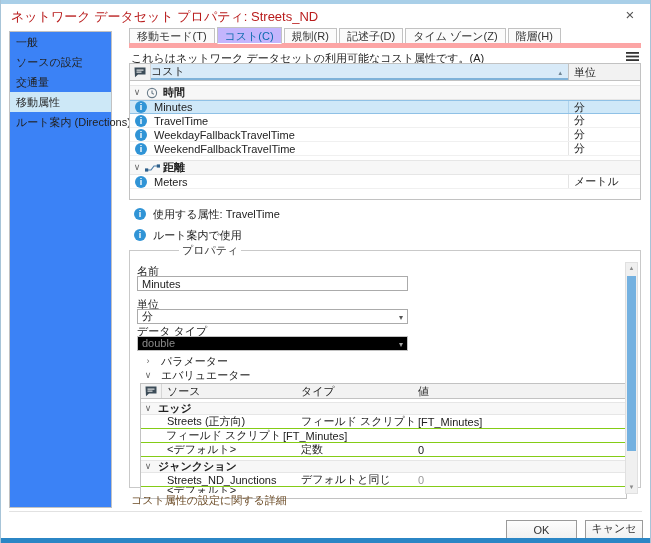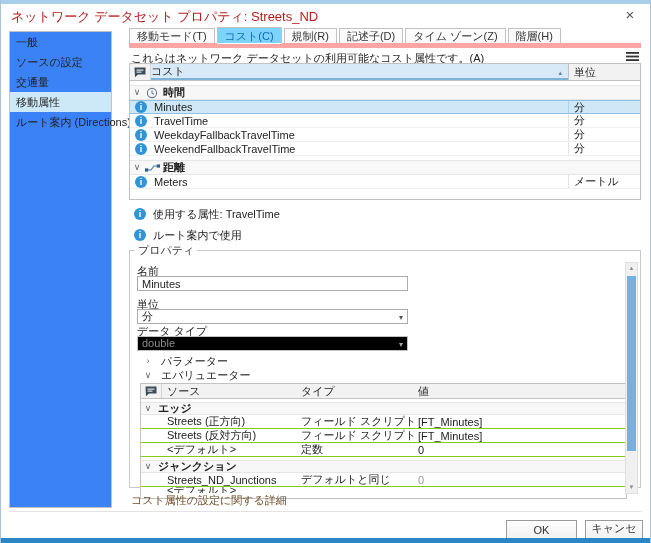--- a/index.html
+++ b/index.html
@@ -25,21 +25,21 @@
     border: 1px solid #c2c2c2; background: #3b82f6; }
   .side-item { height: 20px; line-height: 20px; padding-left: 6px; white-space: nowrap; cursor: pointer; }
   .side-item.selected { background: #cde8f7; }
 
   
   .tabs { position: absolute; left: 128px; top: 30px; width: 512px; height: 18px;
     display: flex; align-items: flex-end; border-bottom: 5px solid #fca5a5; }
   .tab { border: 1px solid #c2c2c2; border-bottom: none; background: #fbfbfb;
     padding: 1px 7px 1px 7px; margin-right: 2px; height: 15px; line-height: 13px;
     white-space: nowrap; cursor: pointer; color: #333; }
-  .tab.selected { background: #7dd3fc; color: #0a6aad; height: 17px; line-height: 15px;
+  .tab.selected { background: #c4b5fd; color: #0a6aad; height: 17px; line-height: 15px;
     margin-bottom: -1px; border-bottom: 1px solid #fff; }
 
   .desc-row { position: absolute; left: 128px; top: 51px; width: 512px; height: 13px; }
   .desc-text { position: absolute; left: 2px; top: 0; white-space: nowrap; }
   .menu-ico { position: absolute; right: 2px; top: 0; width: 13px; height: 11px; cursor: pointer; }
 
   
   .cost-table { position: absolute; left: 128px; top: 63px; width: 512px; height: 137px;
     border: 1px solid #c2c2c2; background: #fff; }
   .ct-header { display: flex; height: 17px; background: #f2f2f2; border-bottom: 1px solid #c2c2c2; }
@@ -63,21 +63,21 @@
   .ct-unit { width: 72px; border-left: 1px solid #e4e4e4; padding-left: 5px; align-self: stretch; line-height: 13px; }
   .ct-row.selected .ct-unit { border-left-color: #aed2ec; }
 
   
   .info-lines { position: absolute; left: 128px; top: 206px; }
   .info-line { display: flex; align-items: center; height: 16px; margin-bottom: 5px; }
   .info-line .txt { margin-left: 7px; white-space: nowrap; }
 
   
   .props { position: absolute; left: 128px; top: 243px; width: 512px; height: 245px;
-    border: 1px solid #c9c9c9; background: #fff; }
+    border: 1px solid #c9c9c9; background: #fff; padding-left: 44px; }
   .props legend { margin-left: 5px; padding: 0 3px; color: #333; }
   .fld-label { position: absolute; left: 7px; white-space: nowrap; }
   .fld-box { position: absolute; left: 7px; width: 271px; height: 15px; border: 1px solid #ababab;
     background: #fff; line-height: 13px; padding-left: 4px; }
   .fld-box .caret { position: absolute; right: 4px; top: 1px; font-size: 8px; color: #555; }
   .fld-box.disabled { background: #000000; color: #8b8b8b; border-color: #c2c2c2; }
   .fld-box.disabled .caret { color: #a5a5a5; }
   input.fld-input { position: absolute; left: 7px; width: 271px; height: 15px; border: 1px solid #ababab;
     font: inherit; padding: 0 0 0 4px; color: #222; background: #fff; }
   .expander { position: absolute; left: 11px; display: flex; align-items: center; cursor: pointer; }
@@ -292,21 +292,20 @@
       </div>
 
       <div class="ev-row">
         <span class="c1"></span>
         <span class="c2">Streets (正方向)</span>
         <span class="c3">フィールド スクリプト</span>
         <span class="c4">[FT_Minutes]</span>
       </div>
       <div class="ev-row">
         <span class="c1"></span>
-        <span class="c2">Streets (反対方向)</span>
         <span class="c3">フィールド スクリプト</span>
         <span class="c4">[FT_Minutes]</span>
       </div>
       <div class="ev-row">
         <span class="c1"></span>
         <span class="c2">&lt;デフォルト&gt;</span>
         <span class="c3">定数</span>
         <span class="c4">0</span>
       </div>
 

